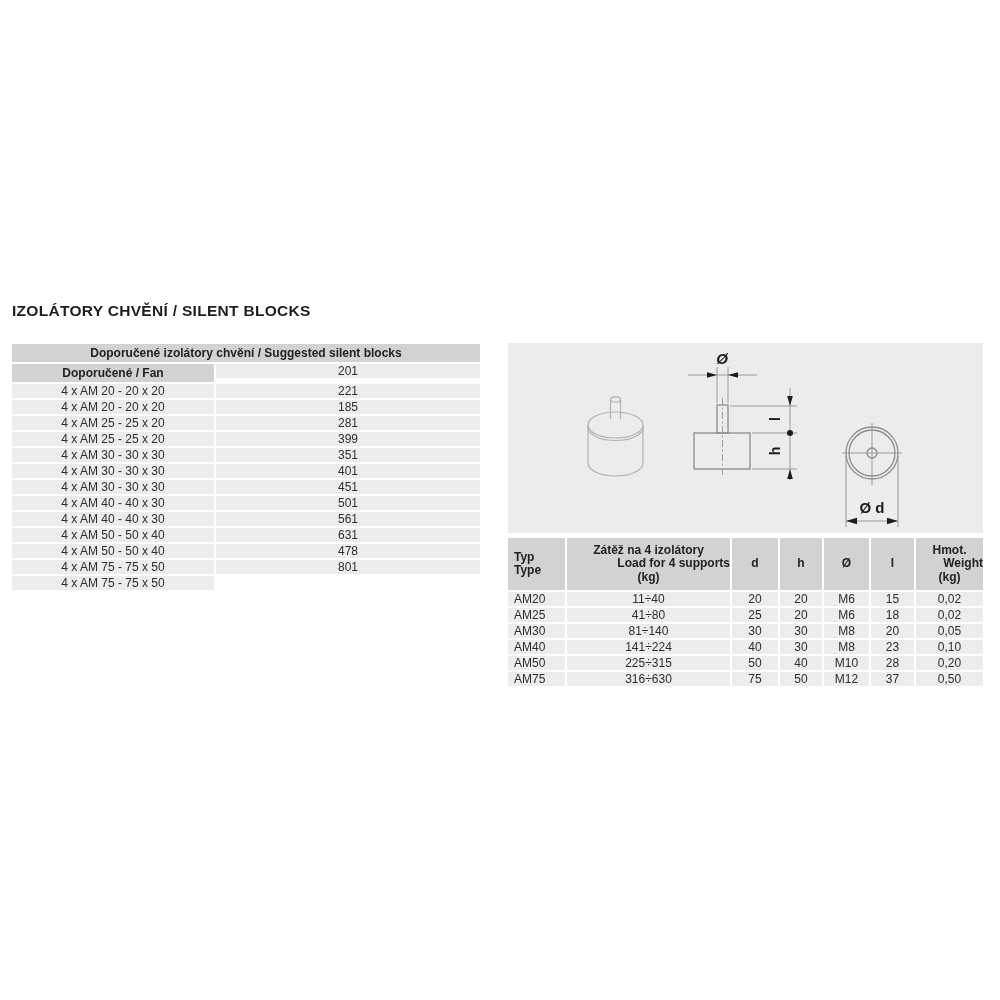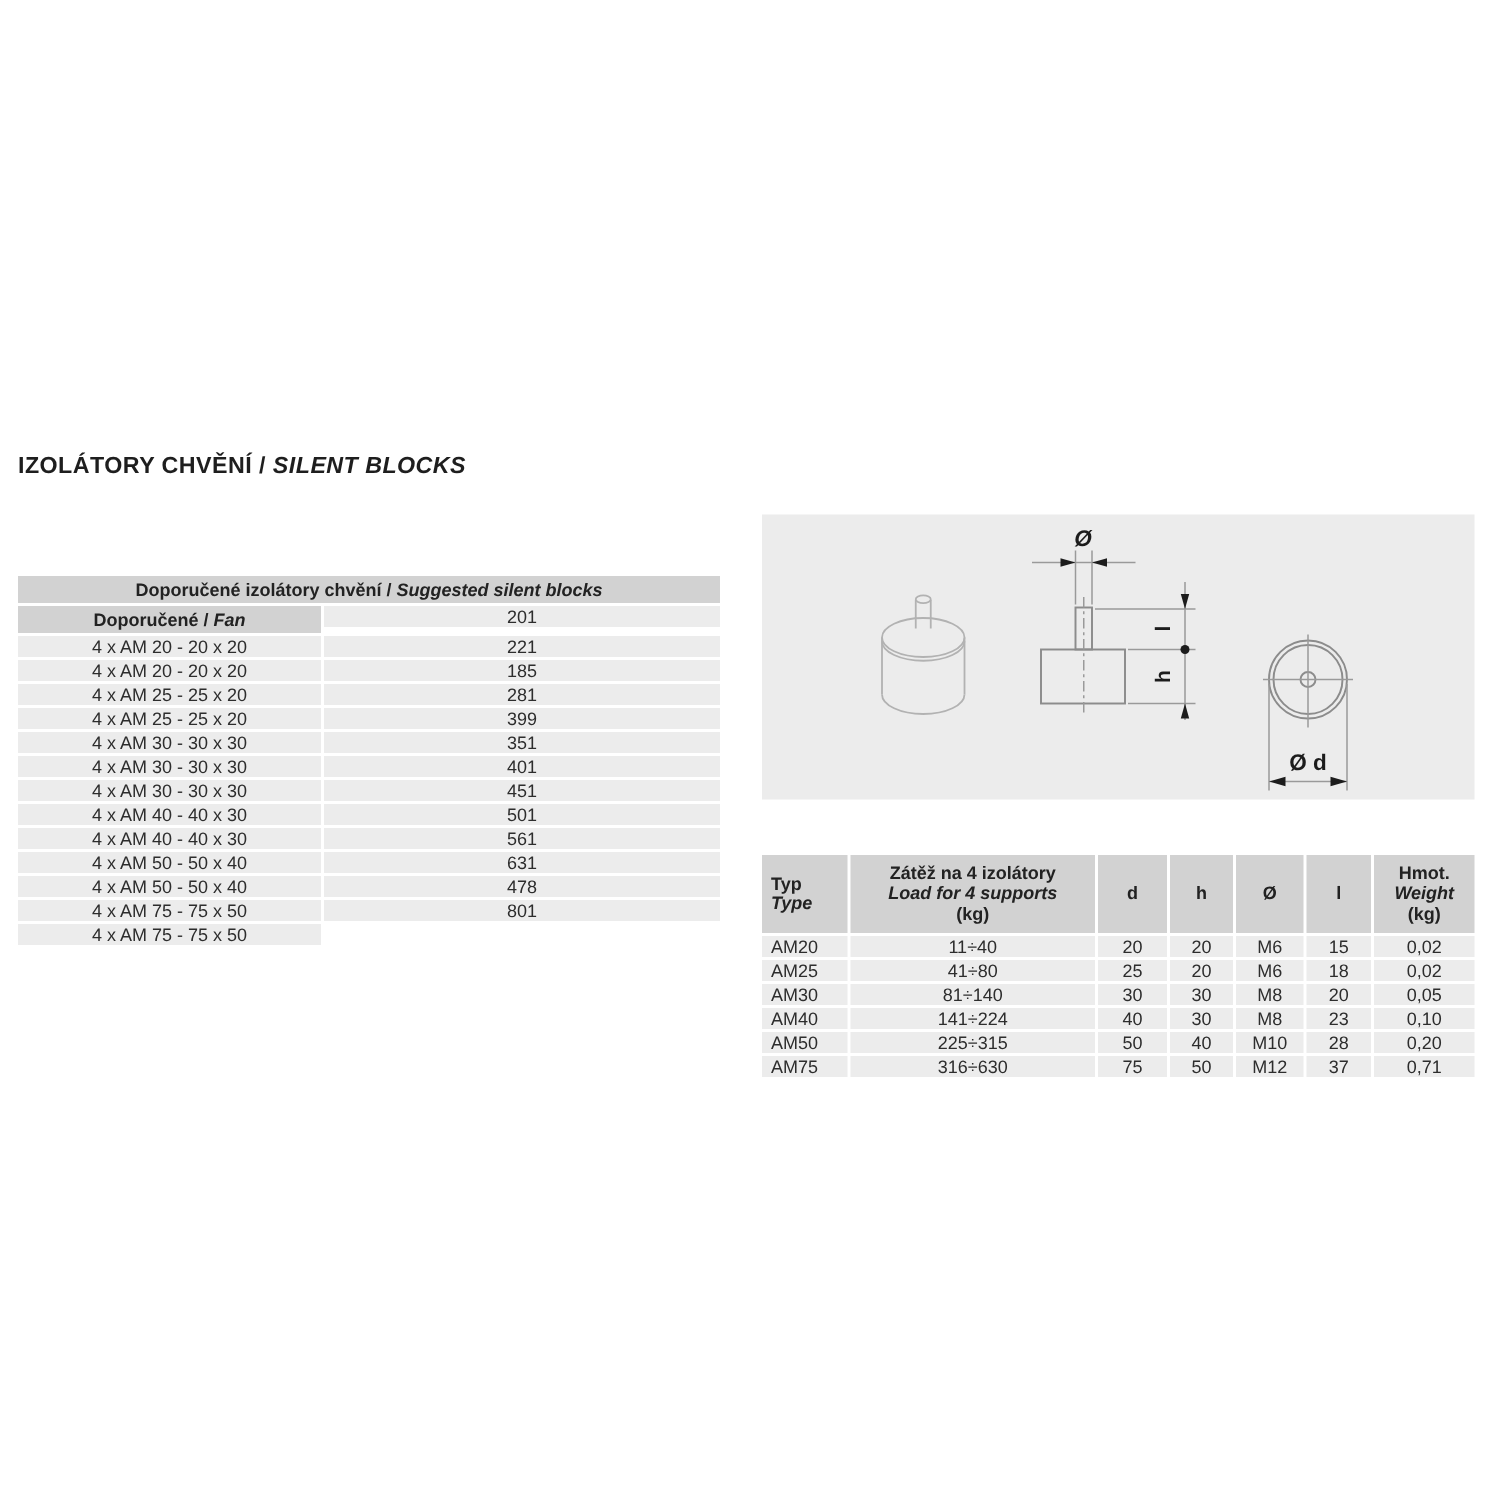--- a/index.html
+++ b/index.html
@@ -1,32 +1,32 @@
 <!DOCTYPE html>
 <html><head>
 <meta charset="utf-8">
 <style>
   html,body{margin:0;padding:0;background:#fff;}
   .page{position:relative;width:1000px;height:1000px;background:#ffffff;overflow:hidden;
         font-family:"Liberation Sans", sans-serif;color:#2d2d2d;}
   .title{position:absolute;left:12px;top:302px;font-size:15.5px;font-weight:bold;letter-spacing:.3px;color:#1e1e1e;}
-  .it{font-style:italic;}
+  .it{text-align:right;}
 
   
   .fan-table{position:absolute;left:12px;top:344px;width:468px;display:grid;
              grid-template-columns:202px 1fr;gap:2px;}
   
   .spec-table{position:absolute;left:508px;top:538px;width:475px;display:grid;
               grid-template-columns:57px 163px 46px 42px 45px 43px 1fr;gap:2px;}
 
-  .cap{grid-column:1/-1;margin-top:40px;}
+  .cap{grid-column:1/-1;}
   .hcell,.cap{background:#d2d2d2;font-size:12px;font-weight:bold;text-align:center;
               height:18px;line-height:18px;color:#222;}
   .hstack{background:#d2d2d2;font-size:12px;font-weight:bold;text-align:center;color:#222;
-          min-height:52px;display:flex;flex-direction:column;justify-content:center;line-height:13.5px;margin-top:32px;}
+          min-height:52px;display:flex;flex-direction:column;justify-content:center;line-height:13.5px;}
   .cell{background:#ececec;font-size:12px;text-align:center;height:14px;line-height:14px;color:#2d2d2d;}
   .left{text-align:left;padding-left:6px;}
   .hstack.left{align-items:flex-start;}
 
   
   .panel{position:absolute;left:508px;top:343px;width:475px;height:190px;background:#ececec;}
   .panel svg{display:block;}
   .dim{stroke:#9a9a9a;stroke-width:1;fill:none;}
   .part{stroke:#8c8c8c;stroke-width:1.3;fill:none;}
   .iso{stroke:#b2b2b2;stroke-width:1.2;fill:none;}
@@ -185,16 +185,16 @@
       <div class="cell">40</div>
       <div class="cell">M10</div>
       <div class="cell">28</div>
       <div class="cell">0,20</div>
       <div class="cell left">AM75</div>
       <div class="cell">316÷630</div>
       <div class="cell">75</div>
       <div class="cell">50</div>
       <div class="cell">M12</div>
       <div class="cell">37</div>
-      <div class="cell">0,71</div>
+      <div class="cell">0,50</div>
     </div>
 
 </div>
 
 </body></html>

